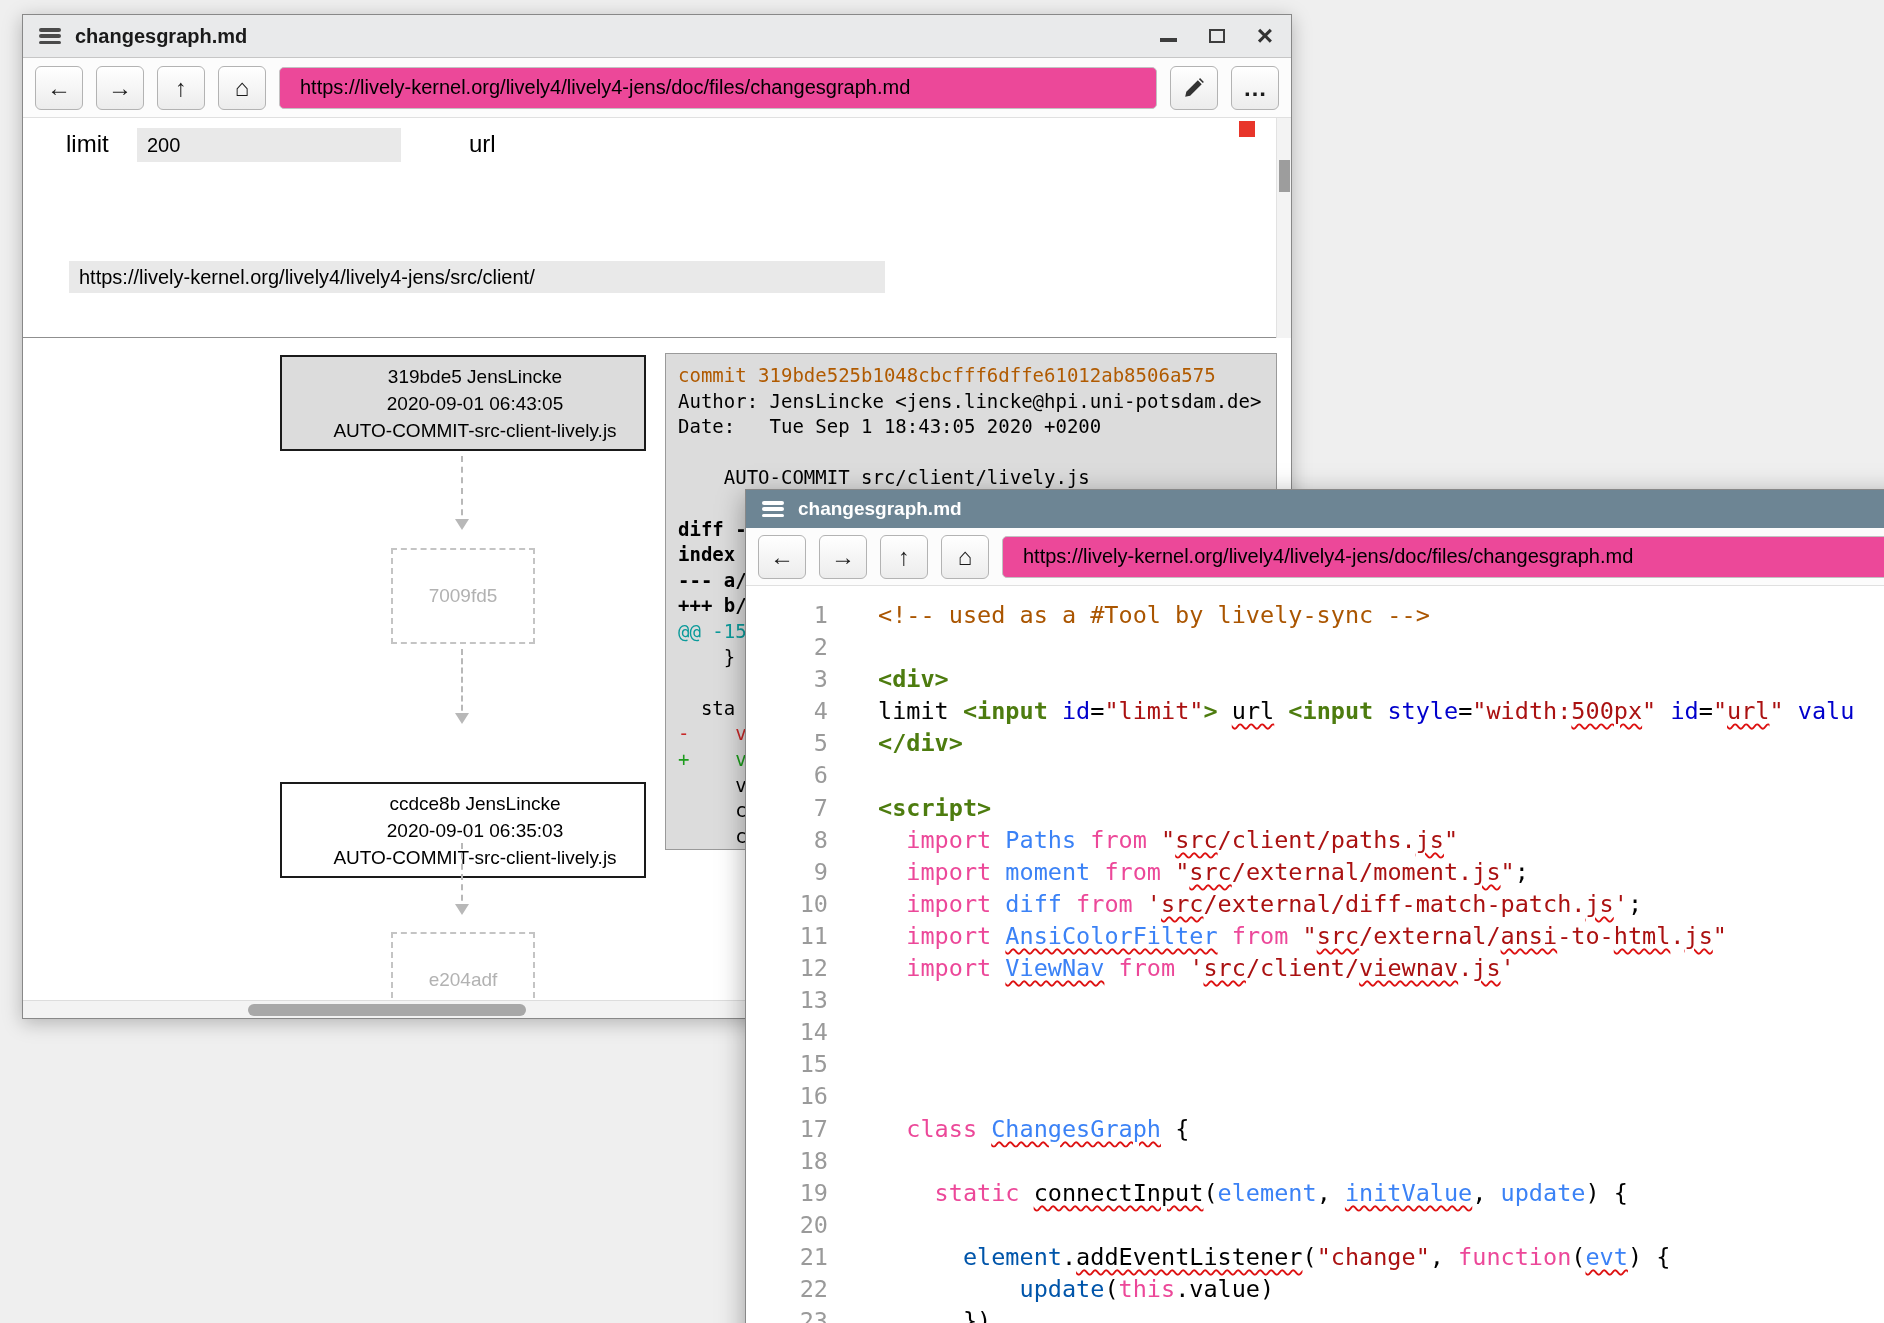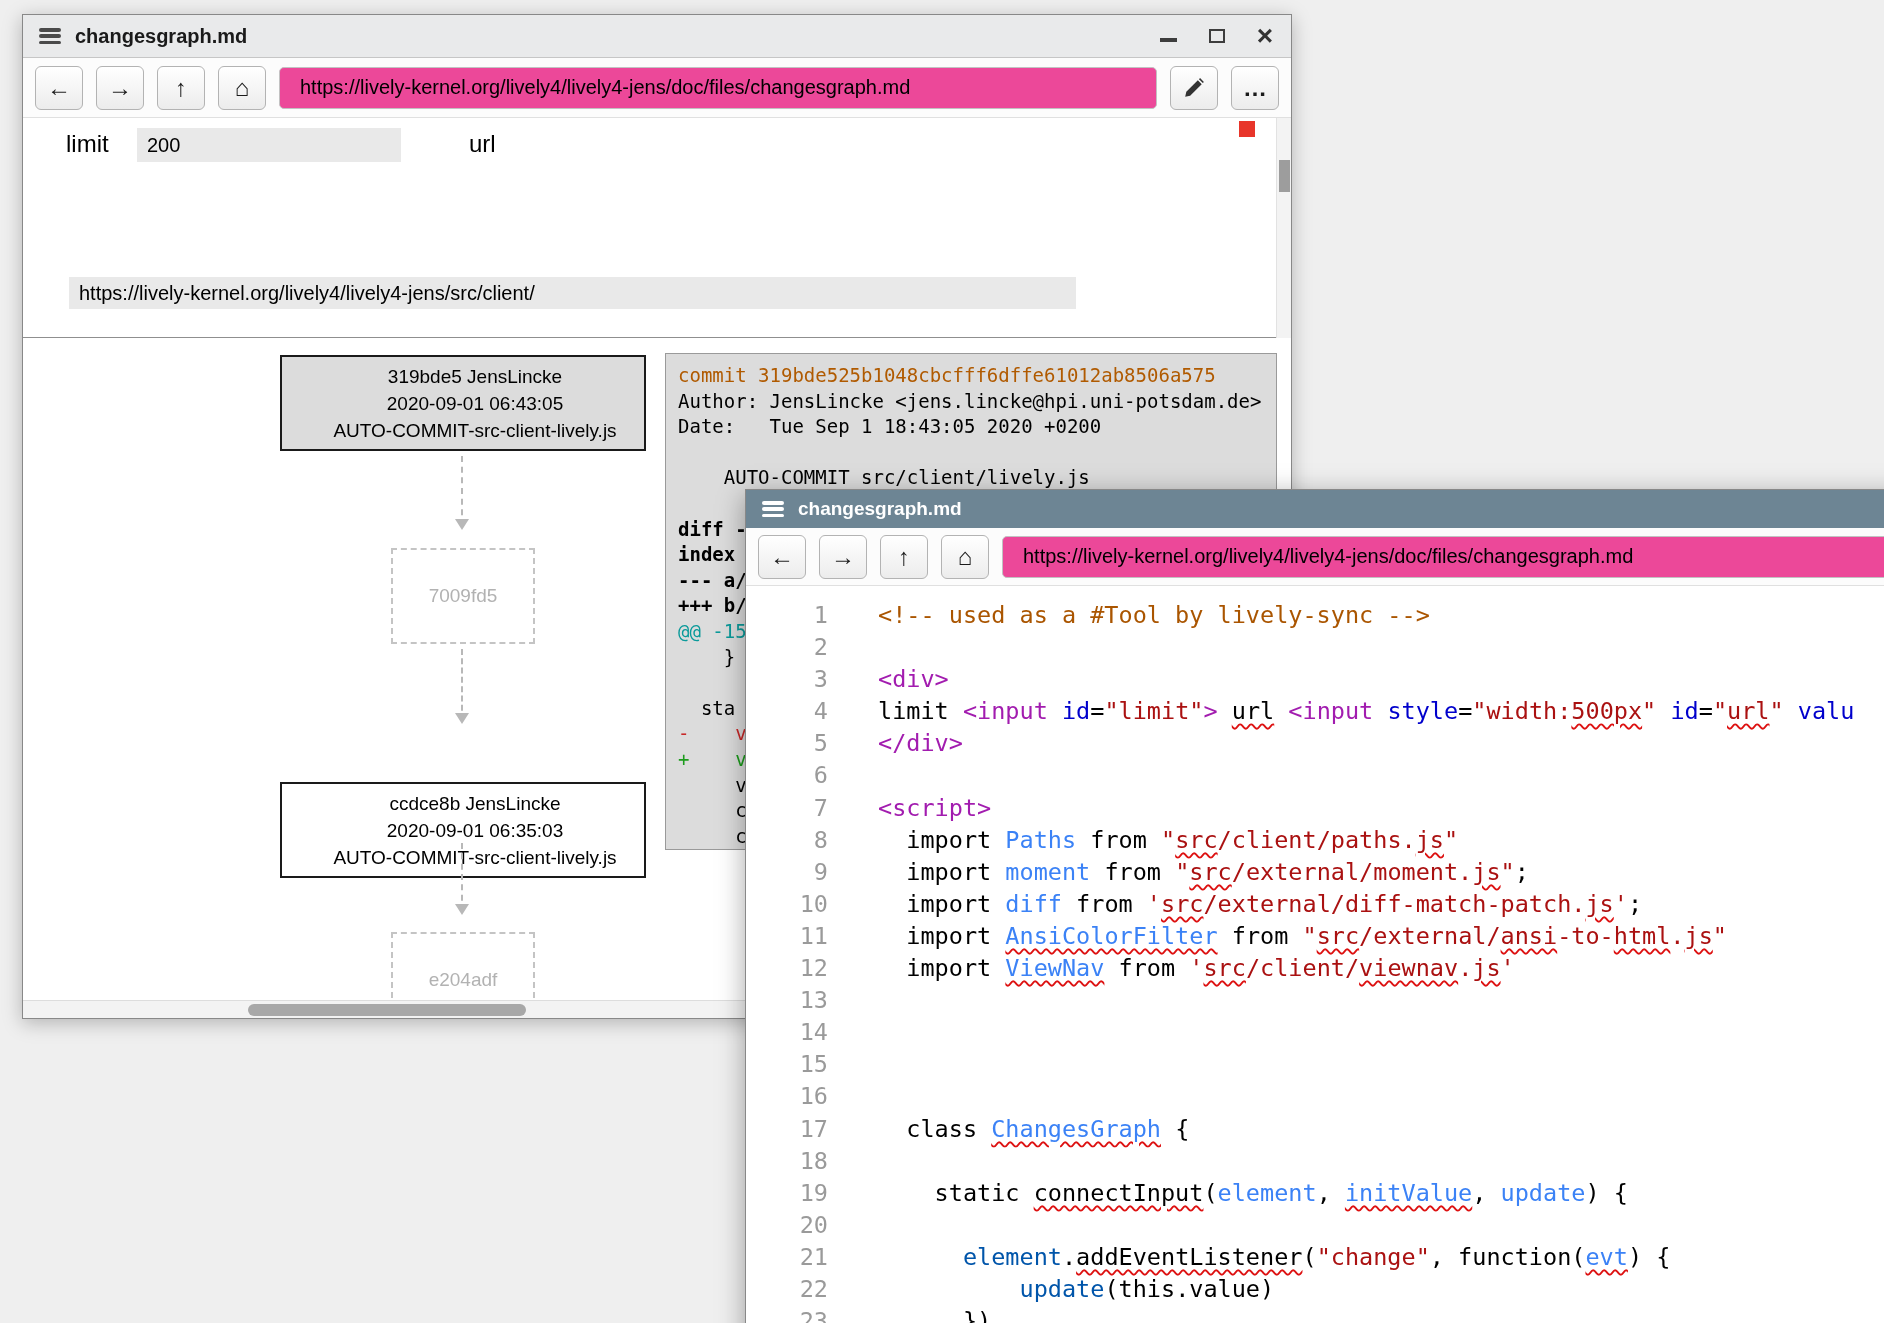--- a/index.html
+++ b/index.html
@@ -35,21 +35,21 @@
 
   #w1 .main { position:absolute; top:103px; left:0; right:0; bottom:18px; overflow:hidden; }
 
   .form-area { position:relative; height:220px; border-bottom:1px solid #8f8f8f; }
   .form-label { position:absolute; font-size:24px; color:#000; }
   #limit-label { left:43px; top:12px; }
   #url-label   { left:446px; top:12px; }
   .grayinput { position:absolute; background:#e9e9e9; border:none; font-size:20px;
                padding:0 10px; font-family:"Liberation Sans", sans-serif; color:#000; }
   #limit-input { left:114px; top:10px; width:264px; height:34px; }
-  #url-input2  { left:46px; top:159px; width:1007px; height:32px; }
+  #url-input2  { left:46px; top:143px; width:816px; height:32px; }
   .red-ind { position:absolute; right:36px; top:3px; width:16px; height:16px; }
   .vscroll { position:absolute; right:0; top:0; width:15px; height:220px;
              background:#f3f3f3; border-left:1px solid #e2e2e2; }
   .vscroll .thumb { position:absolute; left:2px; top:42px; width:11px; height:32px; background:#9d9d9d; }
 
   .graph-area { position:absolute; top:220px; left:0; right:0; bottom:0; overflow:hidden; }
   .gnode { position:absolute; border:2px solid #1a1a1a; background:#fff; text-align:center;
            font-size:19px; line-height:27px; padding-top:6px; cursor:pointer;padding-left:24px; }
   #gnode-0 { left:257px; top:17px;  width:366px; height:96px; background:#dcdcdc; }
   #gnode-2 { left:257px; top:404px; width:366px; height:96px;margin-top:40px; }
@@ -88,23 +88,23 @@
   #w2 .titlebar .title { font-size:19px; }
   #w2 .toolbar { height:58px; }
 
   .editor { position:absolute; top:96px; left:0; right:0; bottom:0; overflow:hidden;
             background:#fff; font-family:"DejaVu Sans Mono", monospace;
             font-size:23.5px; line-height:32.1px; padding-top:13px; }
   .ed-line { display:flex; min-height:32.1px; }
   .ed-ln { flex:0 0 82px; text-align:right; color:#9a9a9a; user-select:none; }
   .ed-code { padding-left:50px; white-space:pre; color:#000; }
   .tk-cmt { color:#aa5500; }
-  .tk-kw  { color:#000000; }
+  .tk-kw  { color:#ec4899; }
   .tk-str { color:#aa1111; }
-  .tk-tag { color:#a21caf; }
+  .tk-tag { color:#4d7c0f;font-weight:bold; }
   .tk-attr{ color:#0000cc; }
   .tk-def { color:#3b82f6; }
   .tk-var { color:#0055aa; }
   .sq { text-decoration-line:underline; text-decoration-style:wavy;
         text-decoration-color:#d11; text-decoration-thickness:1.5px; text-underline-offset:4px; }
 </style>
 </head>
 <body>
 
 <div class="window" id="w1">

